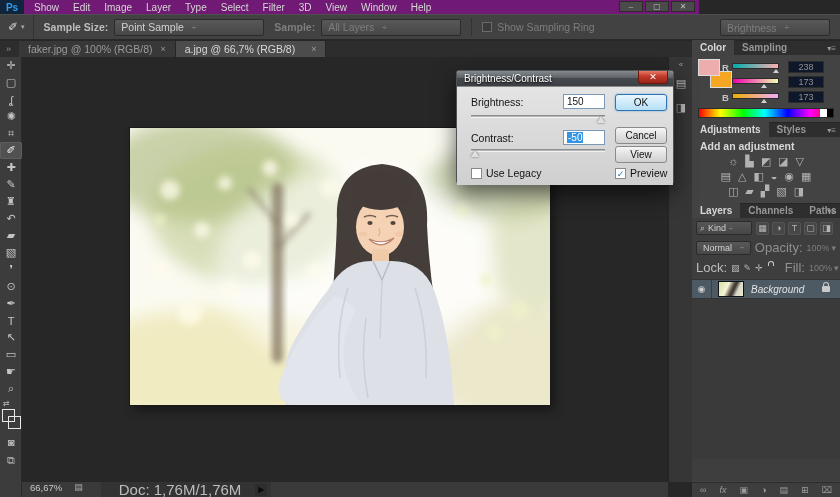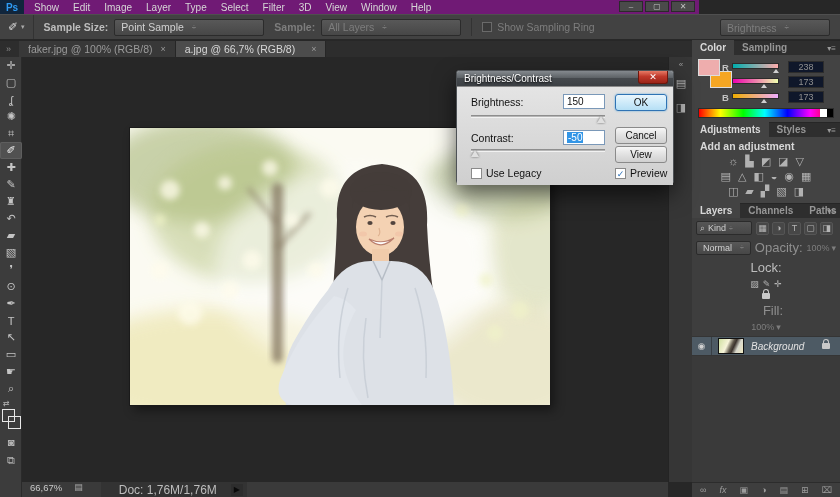--- a/index.html
+++ b/index.html
@@ -89,39 +89,39 @@
   
   .laybody{position:relative;height:263px;background:#3e3e3e;}
   .layrow1{display:flex;align-items:center;gap:4px;padding:3px 4px 2px 4px;}
   .kinddrop{width:56px;height:14px;background:linear-gradient(#565656,#474747);border:1px solid #2b2b2b;border-radius:2px;display:flex;align-items:center;gap:3px;padding:0 3px;color:#cfcfcf;font-size:9px;}
   .kindicons{display:flex;gap:3px;}
   .kindicons span{width:13px;height:13px;border:1px solid #555;border-radius:2px;color:#b5b5b5;font-size:9px;display:flex;align-items:center;justify-content:center;background:#474747;}
   .layrow2{display:flex;align-items:center;padding:3px 4px;gap:4px;}
   .blenddrop{width:66px;height:14px;}
   .smallcap{color:#8f8f8f;font-size:13px;}
   .valdrop{color:#7d7d7d;font-size:9px;display:flex;align-items:center;gap:2px;}
-  .layrow3{display:flex;align-items:center;padding:2px 4px;gap:4px;flex-direction:column;}
+  .layrow3{display:flex;align-items:center;padding:2px 4px;gap:4px;}
   .lockicons{display:flex;gap:4px;align-items:center;}
   .lockicons .li{color:#b5b5b5;font-size:9px;}
   .layeritem{display:flex;align-items:center;height:20px;background:#4d5a64;border-top:1px solid #353535;border-bottom:1px solid #353535;margin-top:2px;}
   .eyecell{width:20px;height:100%;border-right:1px solid #383f45;display:flex;align-items:center;justify-content:center;color:#d0d0d0;font-size:9px;}
   .laythumb{width:26px;height:16px;margin:0 7px 0 6px;border:1px solid #111;background:linear-gradient(115deg,#cfe0a0 0%,#f7f4da 35%,#5c5448 52%,#3a312c 60%,#d8d8cc 75%,#efe9c2 100%);}
   .layname{font-style:italic;color:#e2e2e2;font-size:10px;flex:1;}
   .padlock{position:relative;width:8px;height:6px;background:#c9c9c9;border-radius:1px;margin-right:10px;}
   .padlock::before{content:"";position:absolute;left:1px;top:-4px;width:4px;height:4px;border:1.5px solid #c9c9c9;border-bottom:none;border-radius:3px 3px 0 0;}
   .layfill{height:160px;background:#3a3a3a;}
   .layfooter{position:absolute;left:692px;top:482px;width:148px;height:15px;background:#3e3e3e;border-top:1px solid #2c2c2c;display:flex;align-items:center;justify-content:space-between;padding:0 8px;z-index:5;}
   .layfooter span{color:#9c9c9c;font-size:9px;font-style:italic;}
 
   
   .statusbar{position:absolute;left:22px;top:482px;width:646px;height:15px;background:#3a3a3a;display:flex;align-items:flex-start;z-index:4;}
   .zoompct{color:#c9c9c9;margin-left:8px;font-size:9.5px;}
   .statico{color:#a8a8a8;font-size:9px;margin-left:12px;}
   .docbox{display:flex;align-items:center;margin-left:18px;background:#333;height:15px;padding:0 4px;}
-  .doclabel{color:#bdbdbd;font-size:12px;margin:0 14px;}
+  .doclabel{color:#bdbdbd;font-size:15px;margin:0 14px;}
   .playbtn{width:12px;height:12px;background:#2d2d2d;color:#0a0a0a;font-size:8px;display:flex;align-items:center;justify-content:center;}
 
   
   .dialog{position:absolute;left:456px;top:70px;width:218px;height:114px;z-index:10;border:1px solid #4e5256;border-radius:3px;box-shadow:0 10px 22px rgba(0,0,0,.6);background:#d4d4d4;}
   .dlg-title{height:15px;border-radius:2px 2px 0 0;background:linear-gradient(#84898e 0%,#5d6266 45%,#45494d 50%,#3c4044 100%);display:flex;align-items:center;position:relative;}
   .dlg-title-text{color:#fff;font-size:10px;margin-left:7px;text-shadow:0 1px 2px #000;}
   .dlg-close{position:absolute;right:5px;top:0;width:30px;height:13px;background:linear-gradient(#e77b66,#c0392b 45%,#9c2418);border:1px solid #6f160c;border-top:none;border-radius:0 0 3px 3px;color:#fff;font-size:9px;font-weight:bold;text-align:center;line-height:12px;}
   .dlg-body{position:relative;height:99px;background:linear-gradient(#e4e4e4,#cfcfcf);border-top:1px solid #8a8a8a;}
   .dlg-label{position:absolute;color:#111;font-size:10.5px;}
   .dlg-input{position:absolute;width:42px;height:15px;background:#fff;border:1px solid #7a98b8;font-size:10px;color:#111;text-align:left;padding:1px 3px;line-height:12px;}

